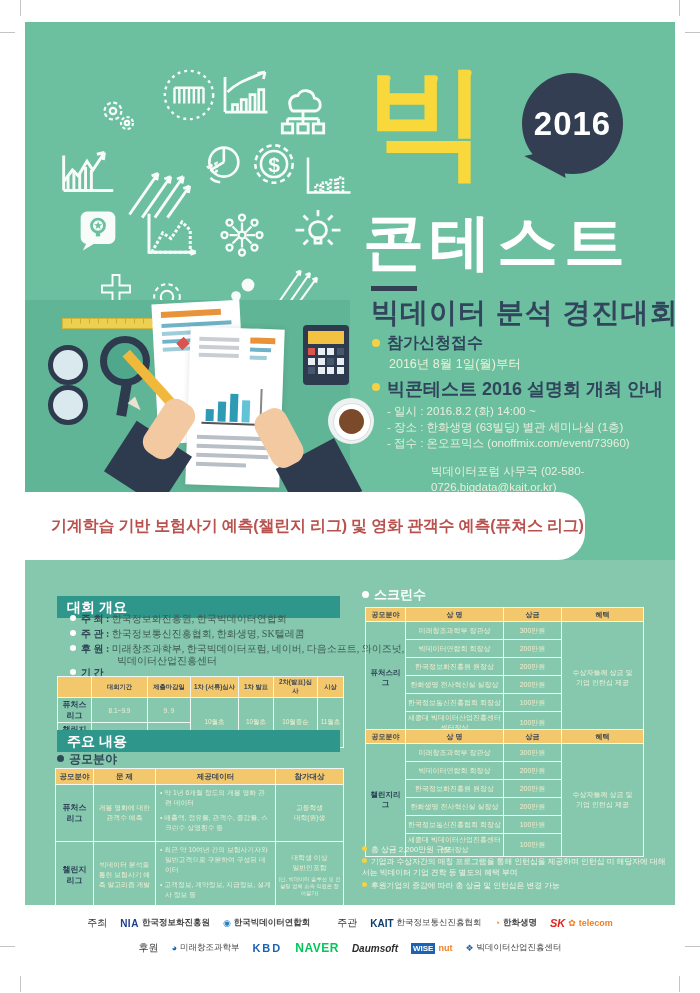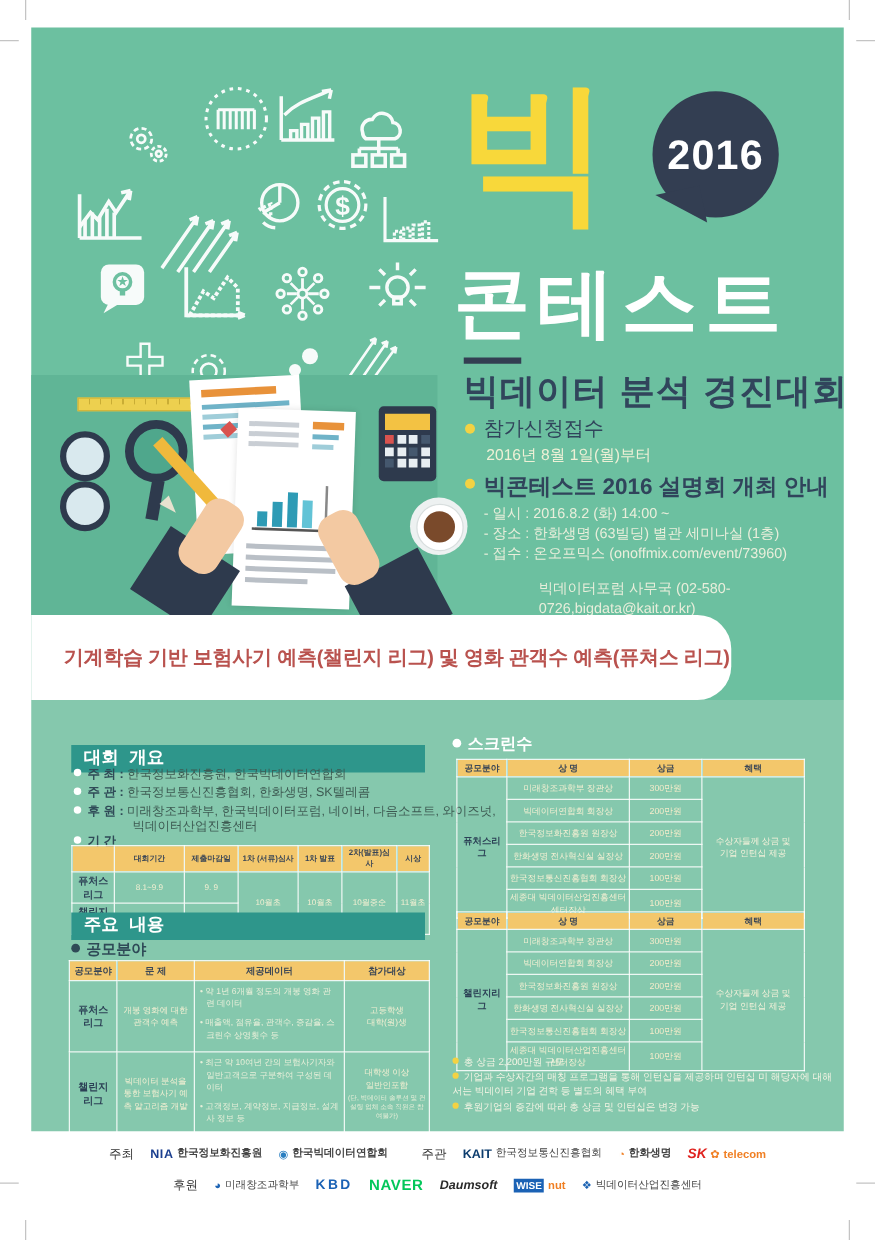--- a/index.html
+++ b/index.html
@@ -24,21 +24,21 @@
   .bubble-tail{left:527px;top:152px;width:0;height:0;border-right:36px solid #333e52;
                border-bottom:30px solid transparent;transform:rotate(-12deg);}
   .bubble-text{left:522px;top:73px;width:101px;height:101px;display:flex;align-items:center;justify-content:center;
                color:#fff;font-size:33px;font-weight:bold;letter-spacing:1px;}
   .title-rest{left:363px;top:209px;font-size:61px;font-weight:bold;color:#fff;letter-spacing:6px;line-height:1.1;}
   .title-underline{left:371px;top:286px;width:46px;height:5px;background:#333e52;}
   .subtitle{left:371px;top:294px;font-size:28px;font-weight:bold;color:#31455c;letter-spacing:1px;}
 
   
   .dot{width:8px;height:8px;border-radius:50%;background:#f3d243;}
-  .info-title1{left:387px;top:333px;font-size:16px;font-weight:normal;color:#30445b;}
+  .info-title1{left:387px;top:333px;font-size:16px;font-weight:bold;color:#30445b;}
   .info-sub1{left:389px;top:356px;font-size:12.5px;color:#eef0d6;}
   .info-title2{left:387px;top:377px;font-size:18px;font-weight:bold;color:#30445b;}
   .info-lines{left:387px;top:403px;font-size:11.5px;color:#e9eedb;line-height:16px;}
   .info-lines .indent{padding-left:44px;margin-top:12px;}
 
   
   .illus-panel{left:25px;top:300px;width:325px;height:192px;background:#60b596;}
   .ruler{left:62px;top:318px;width:108px;height:9px;background:#edd04f;border:1px solid #d2b63b;
          background-image:repeating-linear-gradient(90deg,transparent 0 8px,#c9ad35 8px 9px);background-size:100% 50%;background-repeat:no-repeat;}
   .lens{width:30px;height:30px;border-radius:50%;border:5px solid #2e3a4d;background:#d9e9ee;}
@@ -61,22 +61,22 @@
   .cup{left:333px;top:403px;width:36px;height:36px;border-radius:50%;background:#fff;border:1px solid #d8dede;}
   .coffee{left:339px;top:409px;width:25px;height:25px;border-radius:50%;background:#7a4a2b;}
 
   
   .banner{left:25px;top:492px;width:560px;height:68px;background:#fff;border-radius:0 27px 27px 0;z-index:5;
           display:flex;align-items:center;padding-left:26px;box-sizing:border-box;}
   .banner span{color:#b9524e;font-size:16px;font-weight:bold;letter-spacing:-0.2px;}
 
   
   .sec-bar{width:283px;height:22px;background:#2e968b;color:#fff;font-weight:bold;font-size:14px;
-           line-height:22px;padding-left:10px;box-sizing:border-box;font-family:Liberation Mono, monospace;}
-  .ov-line{left:59px;font-size:10px;color:#3d5a52;white-space:nowrap;}
+           line-height:22px;padding-left:10px;box-sizing:border-box;}
+  .ov-line{left:70px;font-size:10px;color:#3d5a52;white-space:nowrap;font-family:Liberation Serif, serif;}
   .ov-line .wdot{display:inline-block;width:6px;height:6px;border-radius:50%;background:#fff;margin-right:5px;vertical-align:1px;}
   .ov-line b{color:#2f4a57;}
   .sub-label{font-size:12px;font-weight:bold;color:#2f4a57;}
   .sub-label .ndot{display:inline-block;width:7px;height:7px;border-radius:50%;background:#2f4a57;margin-right:5px;vertical-align:1px;}
   .sub-label.white{color:#fff;} .sub-label.white .ndot{background:#fff;}
 
   table.tbl{border-collapse:collapse;table-layout:fixed;}
   .tbl th{background:#f3c76b;color:#3a4656;font-weight:bold;}
   .tbl th,.tbl td{border:1px solid rgba(255,255,255,.85);text-align:center;vertical-align:middle;padding:1px 2px;overflow:hidden;}
   .tbl td{color:#f2efd2;}

